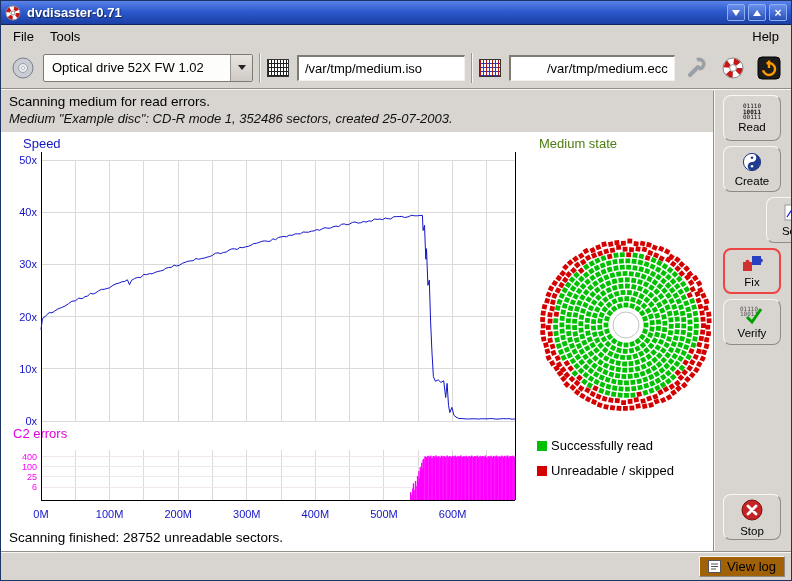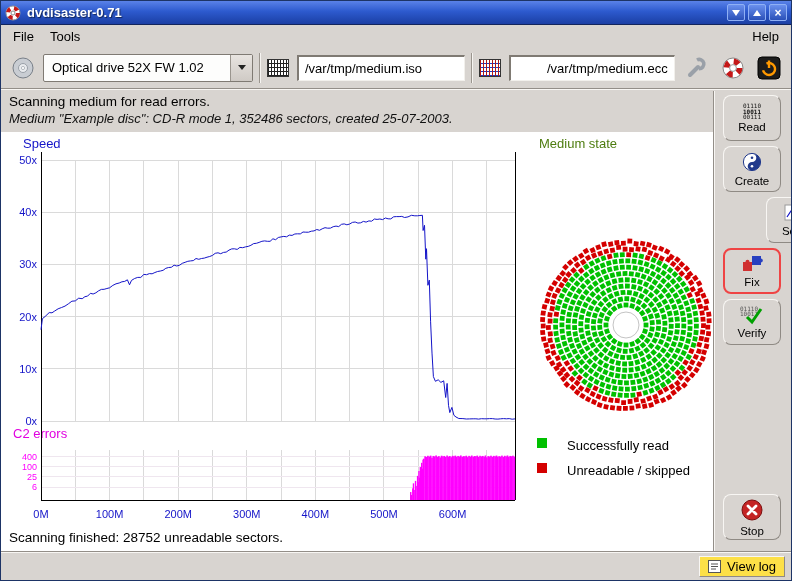--- a/index.html
+++ b/index.html
@@ -47,39 +47,39 @@
   .tool-icon{flex:none;display:flex;align-items:center;justify-content:center;}
   
   .hgroove{position:absolute;left:0;right:0;height:2px;border-top:1px solid #938e88;border-bottom:1px solid #f8f6f3;}
   .vgroove{position:absolute;width:2px;border-left:1px solid #938e88;border-right:1px solid #f8f6f3;}
   
   .stat1{position:absolute;left:8px;top:93px;font-size:13.5px;color:#000;}
   .stat2{position:absolute;left:8px;top:110px;font-size:13px;font-style:italic;color:#111;}
   
   .chart-panel{position:absolute;left:0;top:131px;width:712px;height:419px;background:#fff;}
   .chart-title{position:absolute;font-size:13px;}
-  .legend-row{position:absolute;display:flex;gap:20px;font-size:13px;color:#000;}
+  .legend-row{position:absolute;display:flex;align-items:center;gap:4px;font-size:13px;color:#000;}
   .swatch{width:10px;height:10px;flex:none;}
   .result-line{position:absolute;left:8px;top:398px;font-size:13.5px;color:#000;}
   
   .sidebar{position:absolute;left:713px;top:90px;width:77px;height:460px;}
   .side-btn{position:absolute;left:9px;width:58px;height:46px;background:#d8d4d0;
     border:1px solid;border-color:#f8f6f3 #8f8a84 #8f8a84 #f8f6f3;border-radius:8px;
     display:flex;flex-direction:column;align-items:center;justify-content:center;gap:1px;
     font-size:11.5px;color:#000;cursor:default;}
   .side-btn.focused{border:2px solid #ef4444;}
   .bin-icon{font-family:"DejaVu Sans Mono",monospace;font-size:6px;line-height:5.5px;color:#111;text-align:center;}
   .bin-icon .b{font-weight:bold;}
   .verify-icon{position:relative;width:24px;height:20px;}
   .verify-icon .vbin{font-family:"DejaVu Sans Mono",monospace;font-size:6px;line-height:5.5px;color:#555;text-align:left;padding-top:2px;}
   .verify-icon svg{position:absolute;left:4px;top:0;}
   
   .bottombar{position:absolute;left:0;top:552px;right:0;height:27px;display:flex;align-items:center;justify-content:flex-end;padding:0 6px;}
   .viewlog-btn{display:flex;align-items:center;gap:6px;font-size:13px;color:#000;
-    border:1px solid;border-color:#f8f6f3 #8f8a84 #8f8a84 #f8f6f3;padding:2px 8px;background:#fde047;cursor:default;}
+    border:1px solid;border-color:#f8f6f3 #8f8a84 #8f8a84 #f8f6f3;padding:2px 8px;background:#a16207;cursor:default;}
   svg text{font-family:"Liberation Sans",sans-serif;}
 </style>
 </head>
 <body>
 
 <div class="window">
 
   <div class="titlebar">
     <svg width="16" height="16">
       <circle cx="8" cy="8" r="7" fill="#fff" stroke="#999"></circle>

